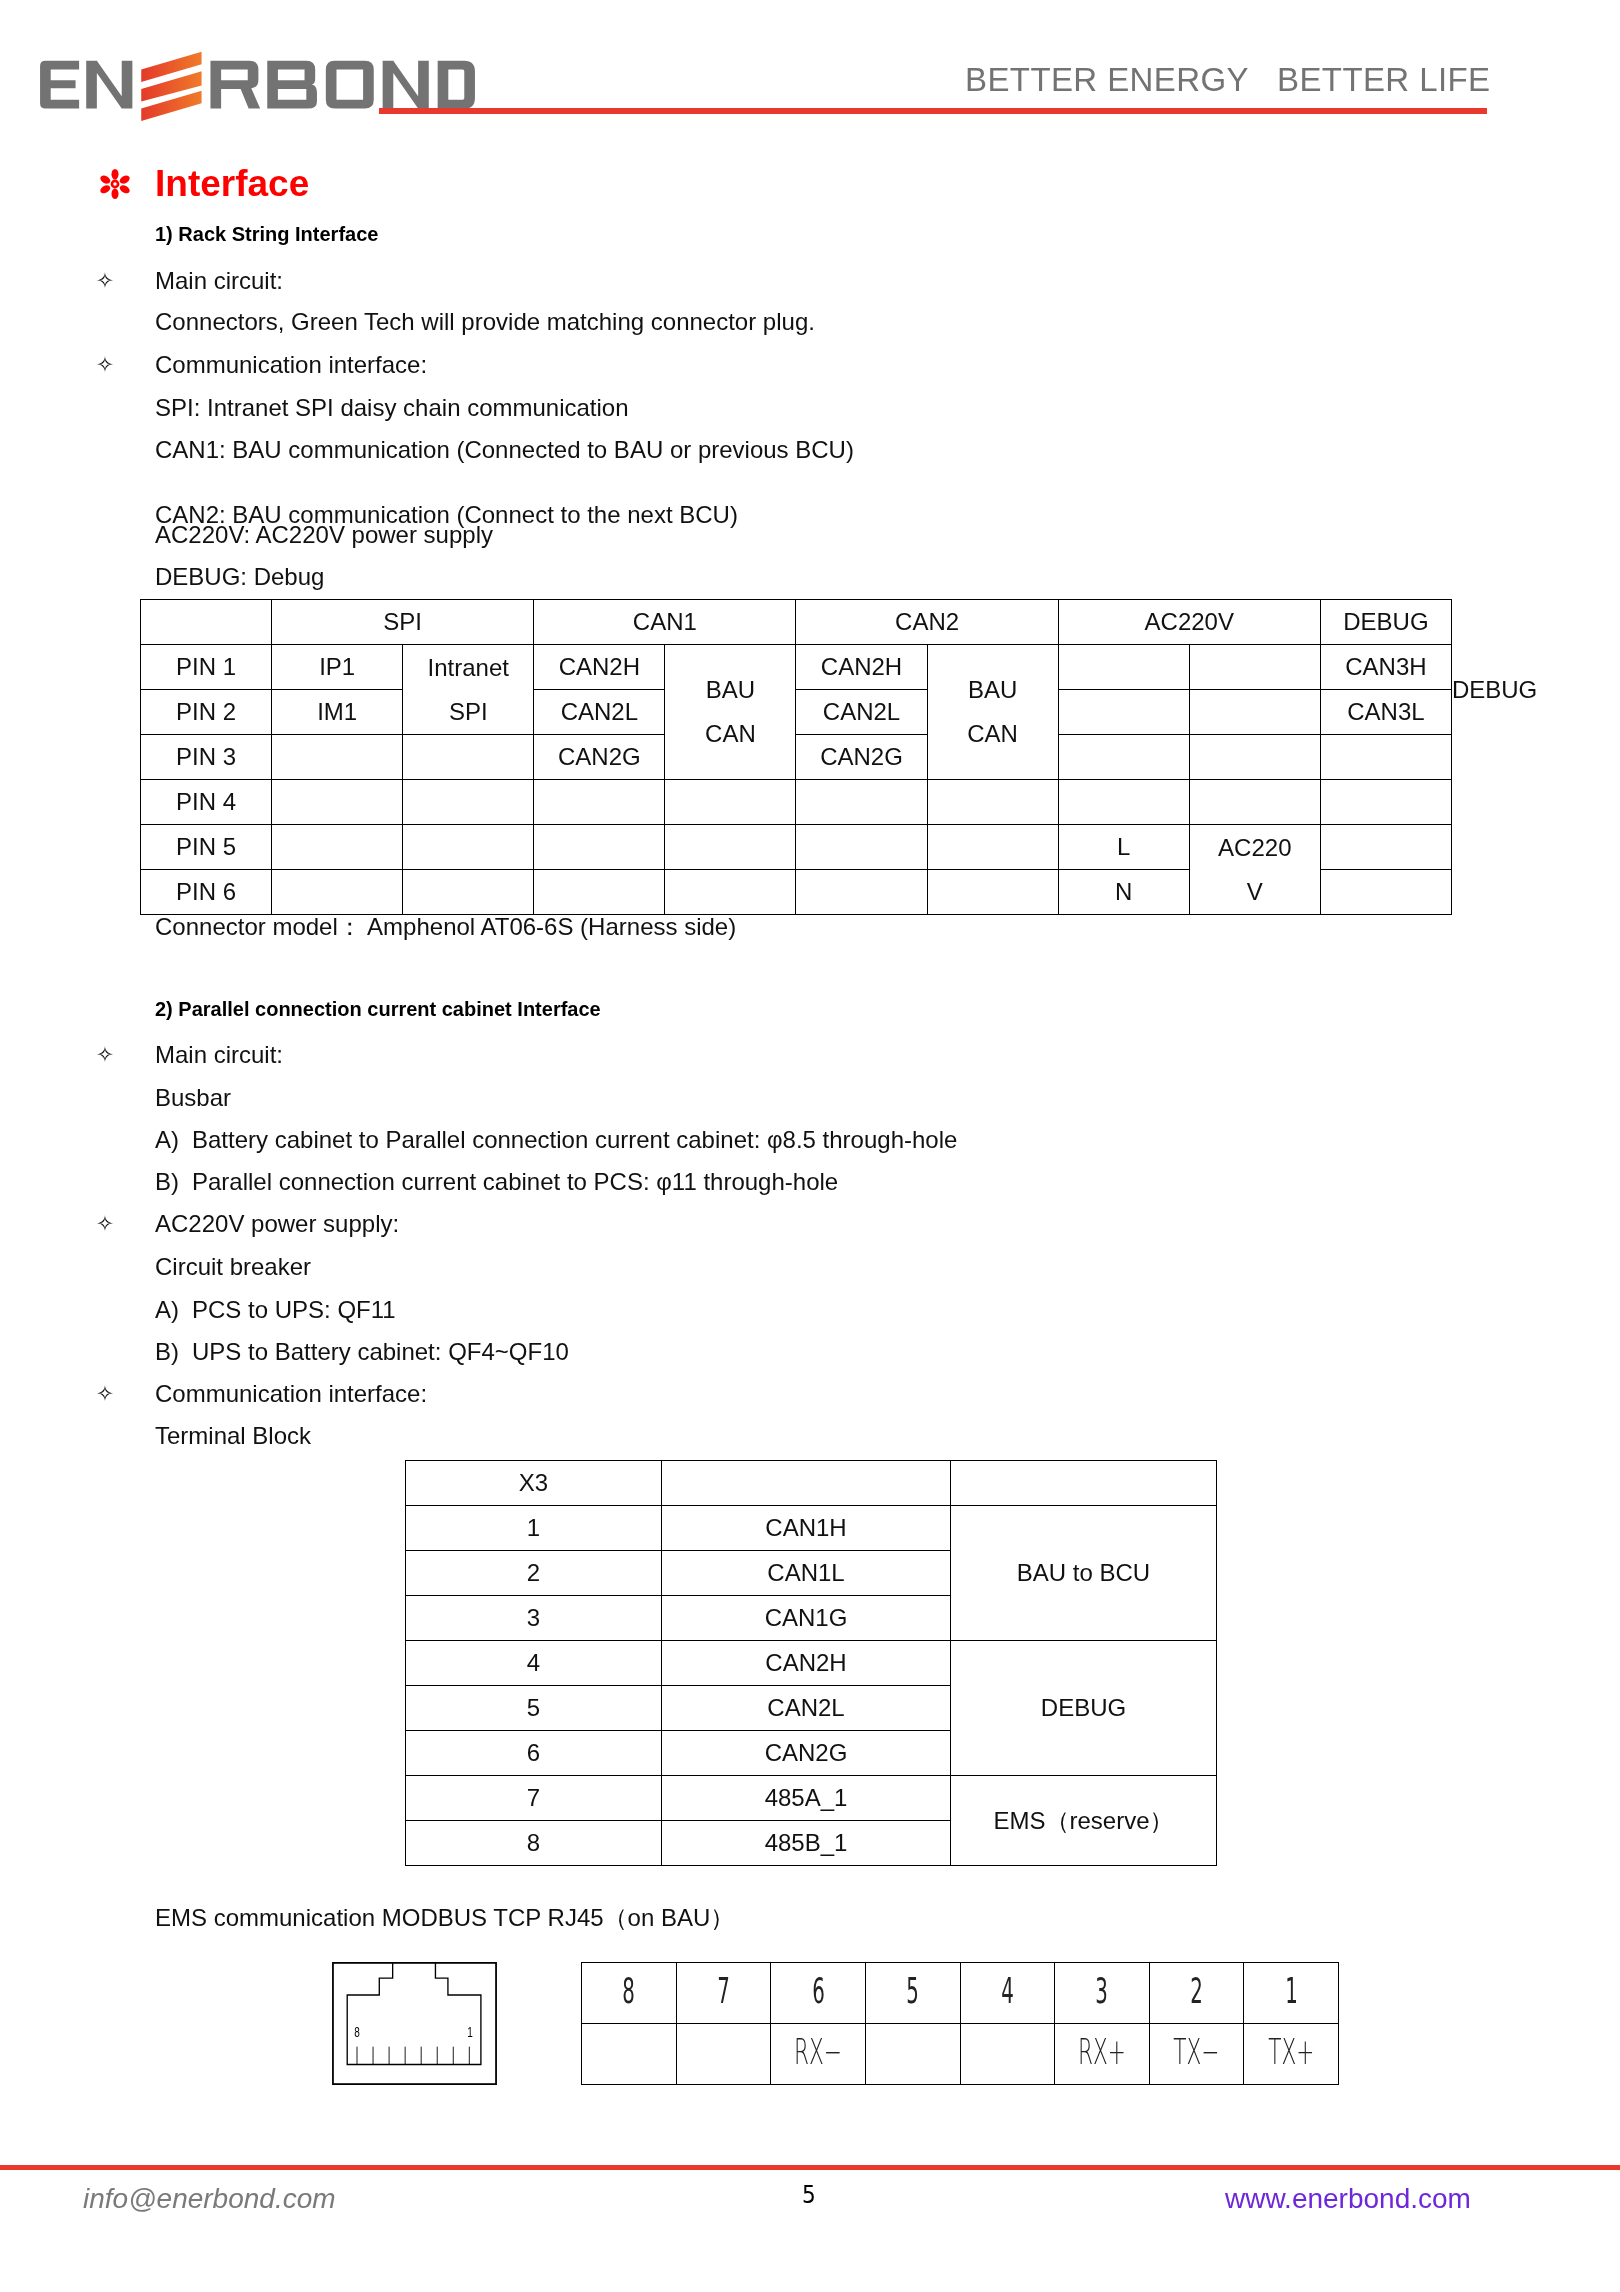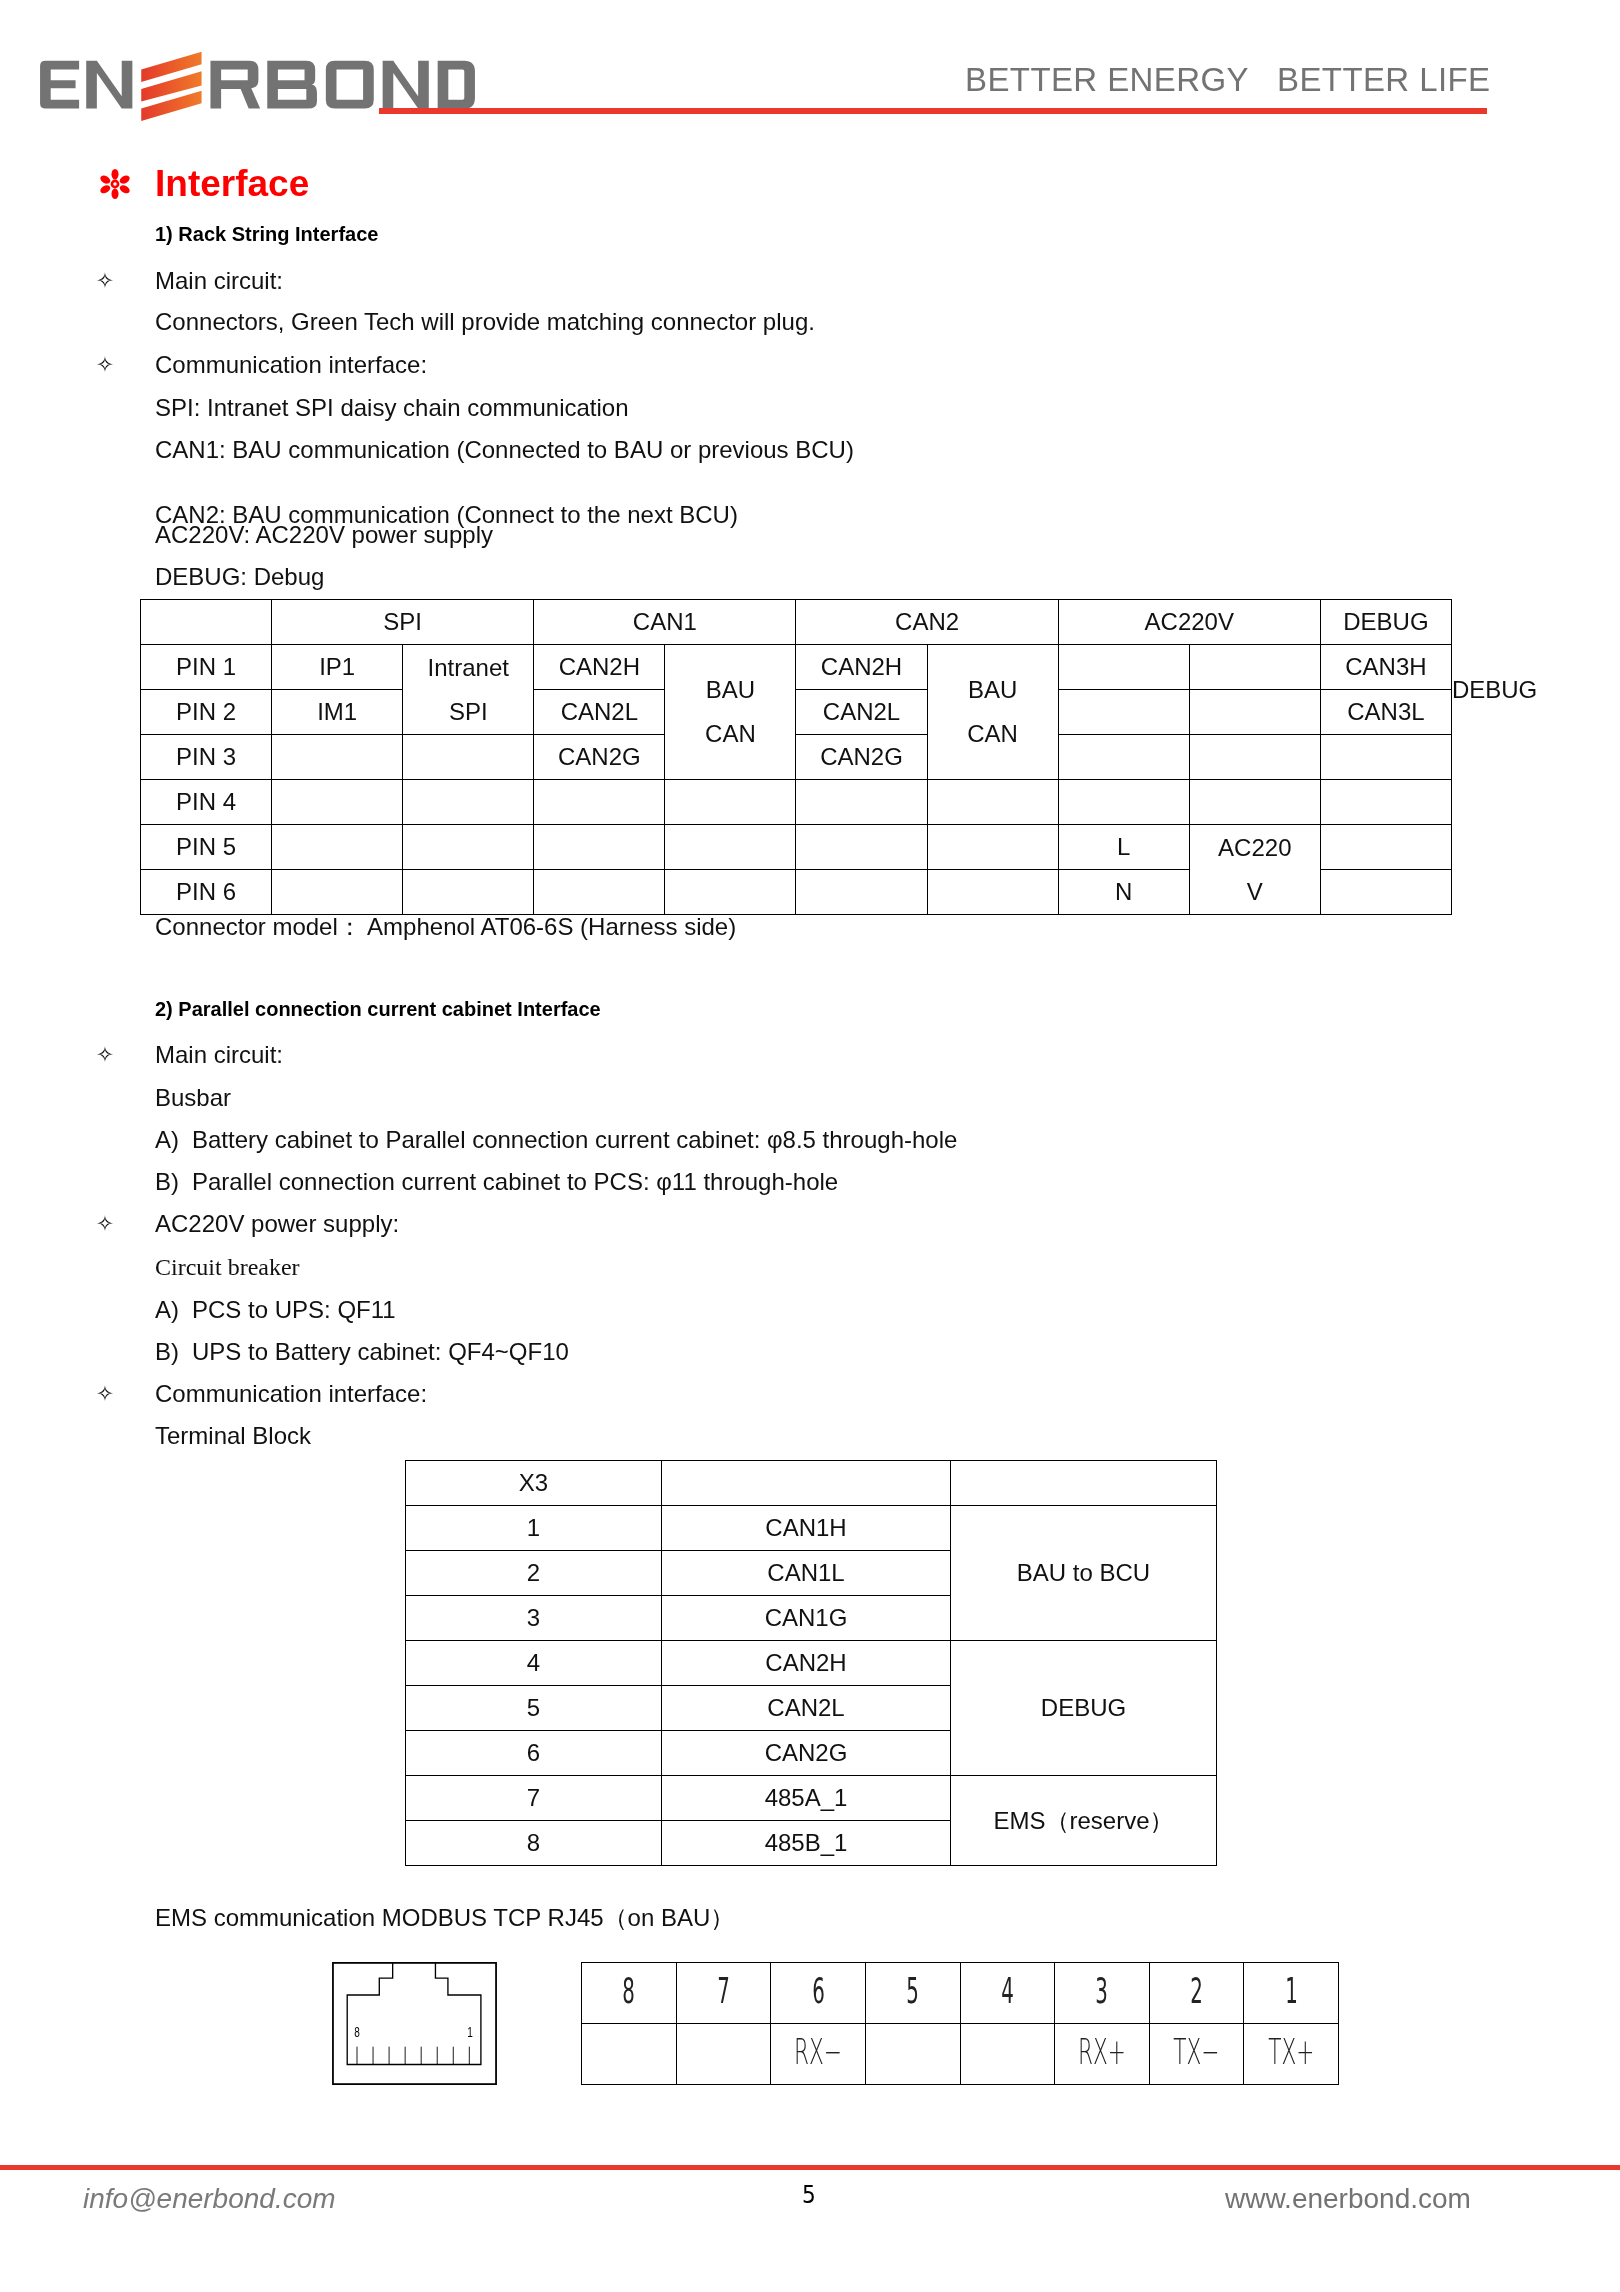--- a/index.html
+++ b/index.html
@@ -41,21 +41,21 @@
   .rj45 { position: absolute; left: 332px; top: 1962px; width: 165px; height: 123px; }
   #pins { left: 581px; top: 1962px; width: 758px; table-layout: fixed; }
   #pins td { height: 61px; border: 1.8px solid #000; font-family: "DejaVu Sans", sans-serif; font-weight: 200; color: #222; }
   #pins .num { font-size: 36px; transform: scaleX(0.55); display: inline-block; font-weight: normal; -webkit-text-stroke: 0; }
   #pins .lbl { font-size: 36px; transform: scaleX(0.6); display: inline-block; }
 
   
   .ftr-line { position: absolute; left: 0; top: 2165px; width: 1621px; height: 4.5px; background: #e8392c; }
   .ftr-email { position: absolute; left: 83px; top: 2183px; font-size: 28px; color: #7a7a7a; font-style: italic; }
   .ftr-page { position: absolute; left: 802px; top: 2181px; font-size: 24px; color: #000; font-family: "DejaVu Sans Condensed", "DejaVu Sans", sans-serif; }
-  .ftr-web { position: absolute; left: 1225px; top: 2183px; font-size: 28px; color: #737373; text-align: right; }
+  .ftr-web { position: absolute; left: 1225px; top: 2183px; font-size: 28px; color: #6d28d9; text-align: right; }
 </style>
 </head>
 <body>
 
 <div class="logo">
   <svg width="437" height="71" viewBox="0 0 490 80">
     <defs>
       <linearGradient id="og" x1="0" y1="0" x2="1" y2="0">
         <stop offset="0" stop-color="#e33a2a"></stop>
         <stop offset="1" stop-color="#f07a2a"></stop>
@@ -229,21 +229,21 @@
 <div class="line" style="top:1040px;">Main circuit:</div>
 <div class="line" style="top:1083px;">Busbar</div>
 <div class="line" style="top:1125px;">
   <span class="sub-lbl">A)</span><span>Battery cabinet to Parallel connection current cabinet:  φ8.5 through-hole</span>
 </div>
 <div class="line" style="top:1167px;">
   <span class="sub-lbl">B)</span><span>Parallel connection current cabinet to PCS:  φ11 through-hole</span>
 </div>
 <div class="bullet" style="top:1209px;">✧</div>
 <div class="line" style="top:1209px;">AC220V power supply:</div>
-<div class="line" style="top:1252px;font-family:Liberation Serif, serif;">Circuit breaker</div>
+<div class="line" style="top:1252px;">Circuit breaker</div>
 <div class="line" style="top:1295px;">
   <span class="sub-lbl">A)</span><span>PCS to UPS: QF11</span>
 </div>
 <div class="line" style="top:1337px;">
   <span class="sub-lbl">B)</span><span>UPS to Battery cabinet: QF4~QF10</span>
 </div>
 <div class="bullet" style="top:1379px;">✧</div>
 <div class="line" style="top:1379px;">Communication interface:</div>
 <div class="line" style="top:1421px;">Terminal Block</div>
 

